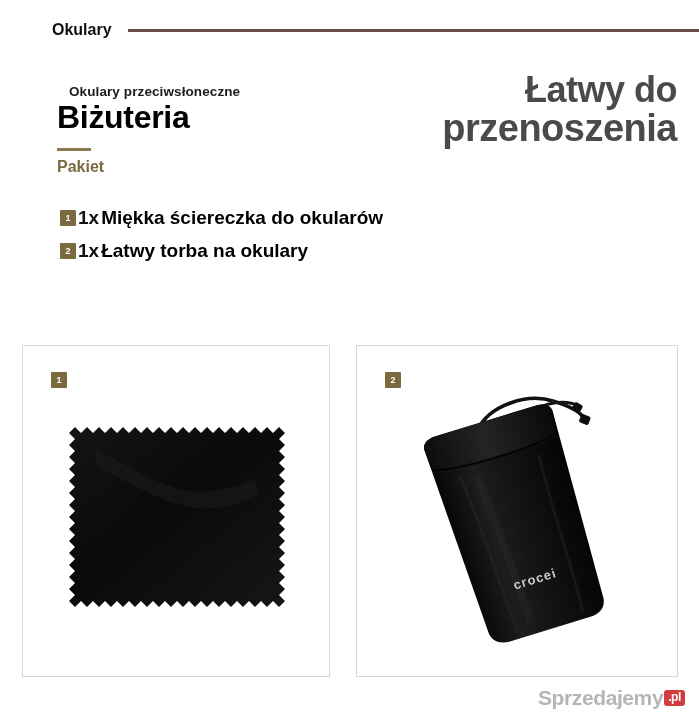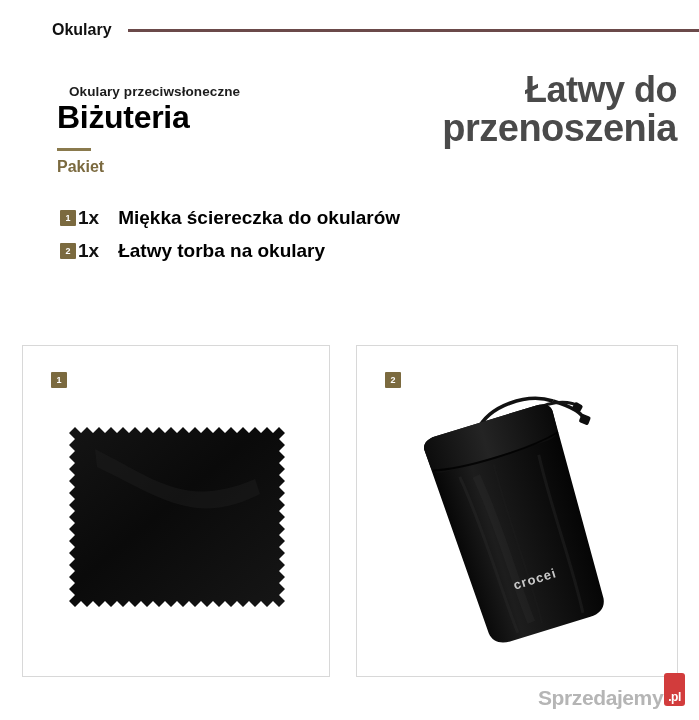--- a/index.html
+++ b/index.html
@@ -120,21 +120,21 @@
   .item-qty {
     font-size: 19px;
     font-weight: bold;
     color: #111111;
     margin-left: 2px;
   }
   .item-label {
     font-size: 19px;
     font-weight: bold;
     color: #000000;
-    margin-left: 19px;
+    margin-left: 2px;
   }
 
   
   .panel {
     position: absolute;
     border: 1px solid #d8d8d8;
     background: #ffffff;
   }
   .panel-left {
     left: 22px;
@@ -197,21 +197,21 @@
     font-weight: bold;
     color: #b5b5b5;
     letter-spacing: -0.4px;
   }
   .watermark .dotpl {
     display: inline-block;
     background: #d23c3c;
     color: #ffffff;
     font-size: 12px;
     font-weight: bold;
-    padding: 17px 4px 2px 4px;
+    padding: 0 4px 2px 4px;
     border-radius: 3px;
     vertical-align: 4px;
     margin-left: 1px;
   }
 </style>
 </head>
 <body>
 
 <div class="header">
   <div class="header-title">Okulary</div>

